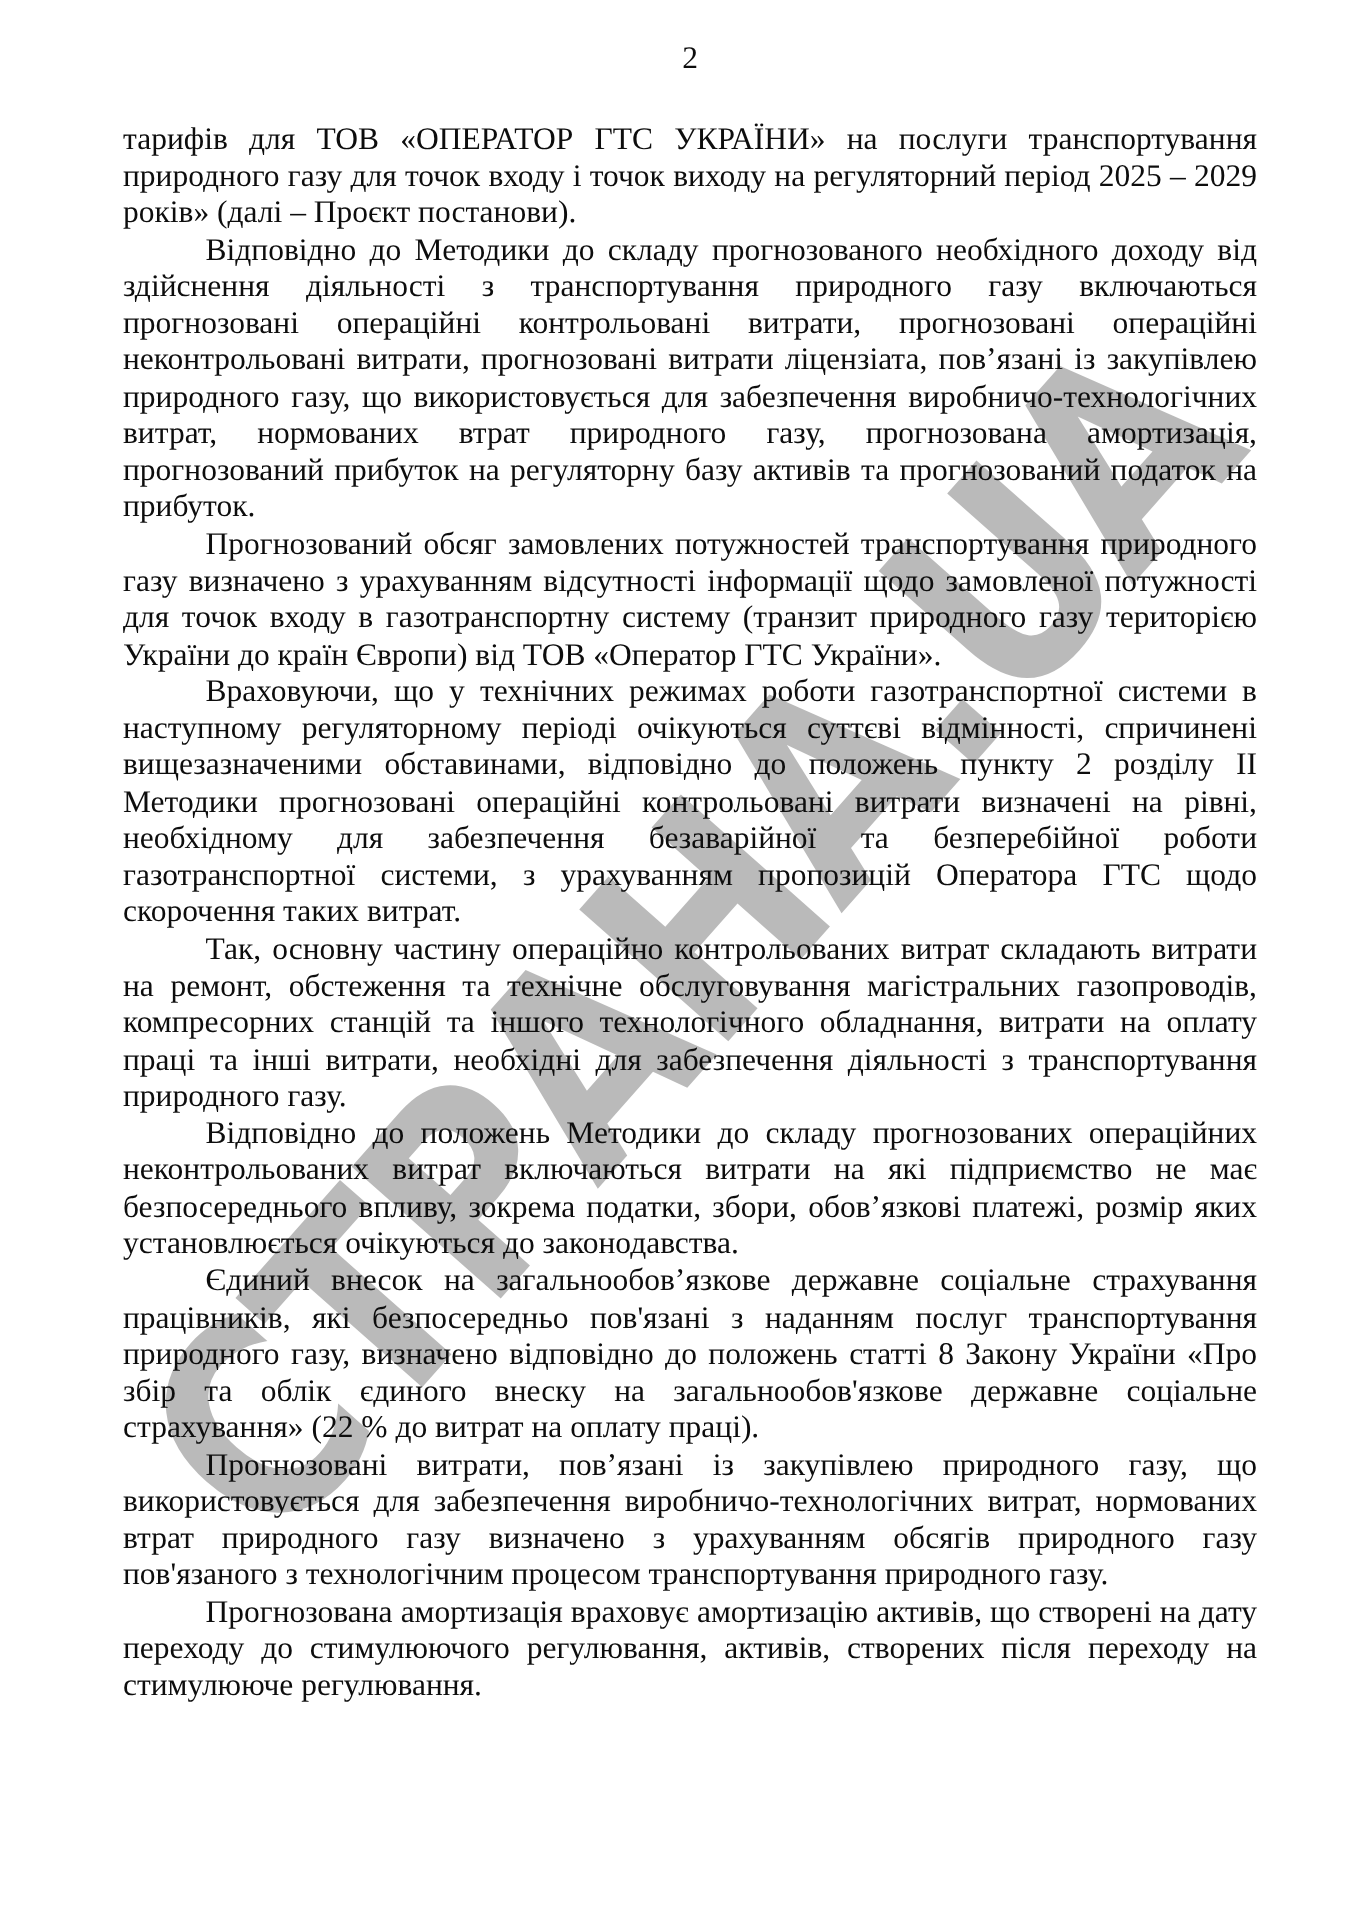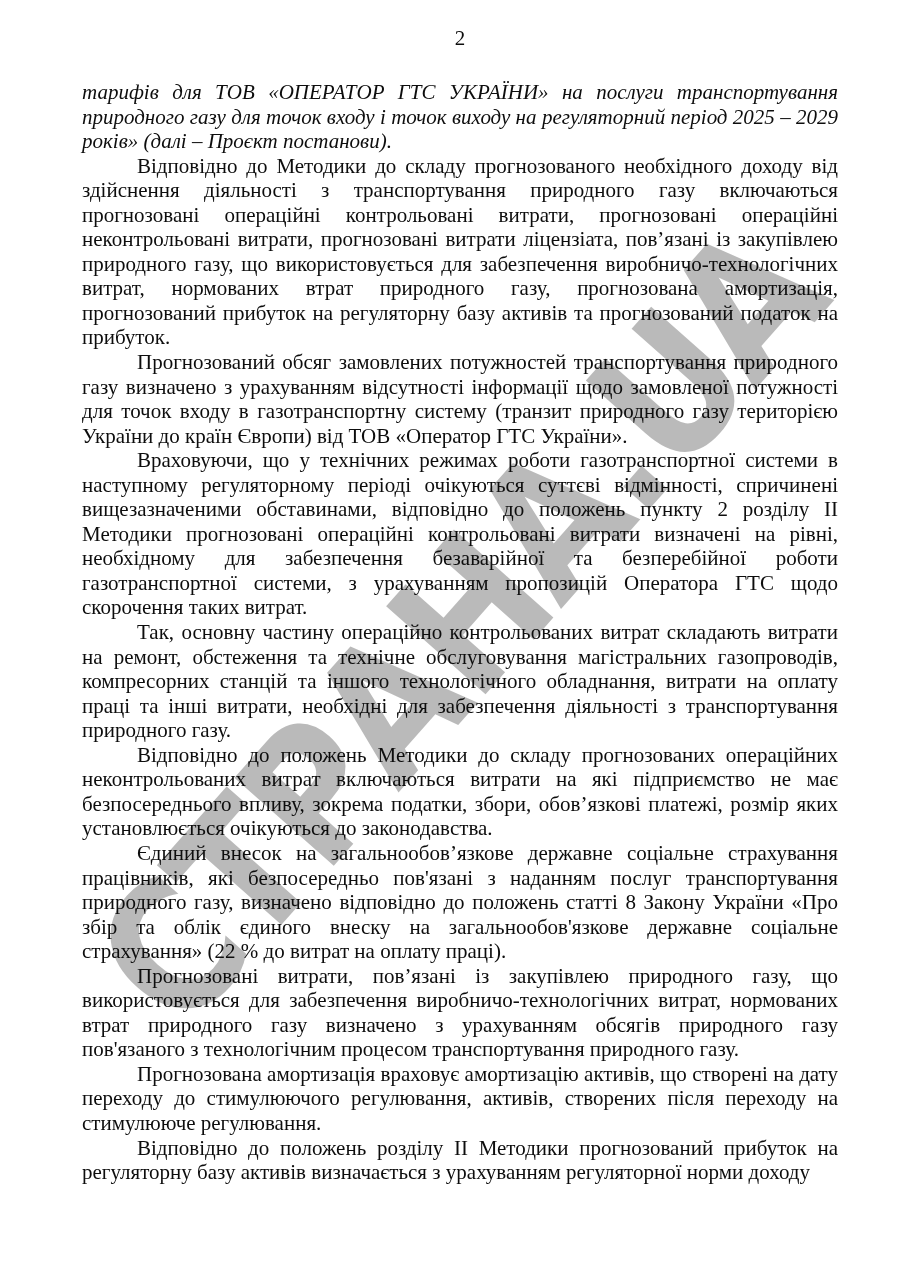--- a/index.html
+++ b/index.html
@@ -50,34 +50,32 @@
     text-align: justify;
     z-index: 2;
   }
   .content p {
     margin: 0;
     padding: 0;
     text-indent: 55px;
   }
   .content p.no-indent {
     text-indent: 0;
-    font-style: italic;
   }
 </style>
 </head>
 <body>
 
 <div class="page">
   <div class="watermark">СТРАНА.UA</div>
   <div class="page-number">2</div>
   <div class="content" id="paragraphs">
       <p class="no-indent">тарифів для ТОВ «ОПЕРАТОР ГТС УКРАЇНИ» на послуги транспортування природного газу для точок входу і точок виходу на регуляторний період 2025 – 2029 років» (далі – Проєкт постанови).</p>
       <p>Відповідно до Методики до складу прогнозованого необхідного доходу від здійснення діяльності з транспортування природного газу включаються прогнозовані операційні контрольовані витрати, прогнозовані операційні неконтрольовані витрати, прогнозовані витрати ліцензіата, пов’язані із закупівлею природного газу, що використовується для забезпечення виробничо-технологічних витрат, нормованих втрат природного газу, прогнозована амортизація, прогнозований прибуток на регуляторну базу активів та прогнозований податок на прибуток.</p>
       <p>Прогнозований обсяг замовлених потужностей транспортування природного газу визначено з урахуванням відсутності інформації щодо замовленої потужності для точок входу в газотранспортну систему (транзит природного газу територією України до країн Європи) від ТОВ «Оператор ГТС України».</p>
       <p>Враховуючи, що у технічних режимах роботи газотранспортної системи в наступному регуляторному періоді очікуються суттєві відмінності, спричинені вищезазначеними обставинами, відповідно до положень пункту 2 розділу ІІ Методики прогнозовані операційні контрольовані витрати визначені на рівні, необхідному для забезпечення безаварійної та безперебійної роботи газотранспортної системи, з урахуванням пропозицій Оператора ГТС щодо скорочення таких витрат.</p>
       <p>Так, основну частину операційно контрольованих витрат складають витрати на ремонт, обстеження та технічне обслуговування магістральних газопроводів, компресорних станцій та іншого технологічного обладнання, витрати на оплату праці та інші витрати, необхідні для забезпечення діяльності з транспортування природного газу.</p>
       <p>Відповідно до положень Методики до складу прогнозованих операційних неконтрольованих витрат включаються витрати на які підприємство не має безпосереднього впливу, зокрема податки, збори, обов’язкові платежі, розмір яких установлюється очікуються до законодавства.</p>
       <p>Єдиний внесок на загальнообов’язкове державне соціальне страхування працівників, які безпосередньо пов'язані з наданням послуг транспортування природного газу, визначено відповідно до положень статті 8 Закону України «Про збір та облік єдиного внеску на загальнообов'язкове державне соціальне страхування» (22 % до витрат на оплату праці).</p>
       <p>Прогнозовані витрати, пов’язані із закупівлею природного газу, що використовується для забезпечення виробничо-технологічних витрат, нормованих втрат природного газу визначено з урахуванням обсягів природного газу пов'язаного з технологічним процесом транспортування природного газу.</p>
       <p>Прогнозована амортизація враховує амортизацію активів, що створені на дату переходу до стимулюючого регулювання, активів, створених після переходу на стимулююче регулювання.</p>
-      <p>Відповідно до положень розділу ІІ Методики прогнозований прибуток на регуляторну базу активів визначається з урахуванням регуляторної норми доходу</p>
     </div>
 </div>
 
 </body></html>

